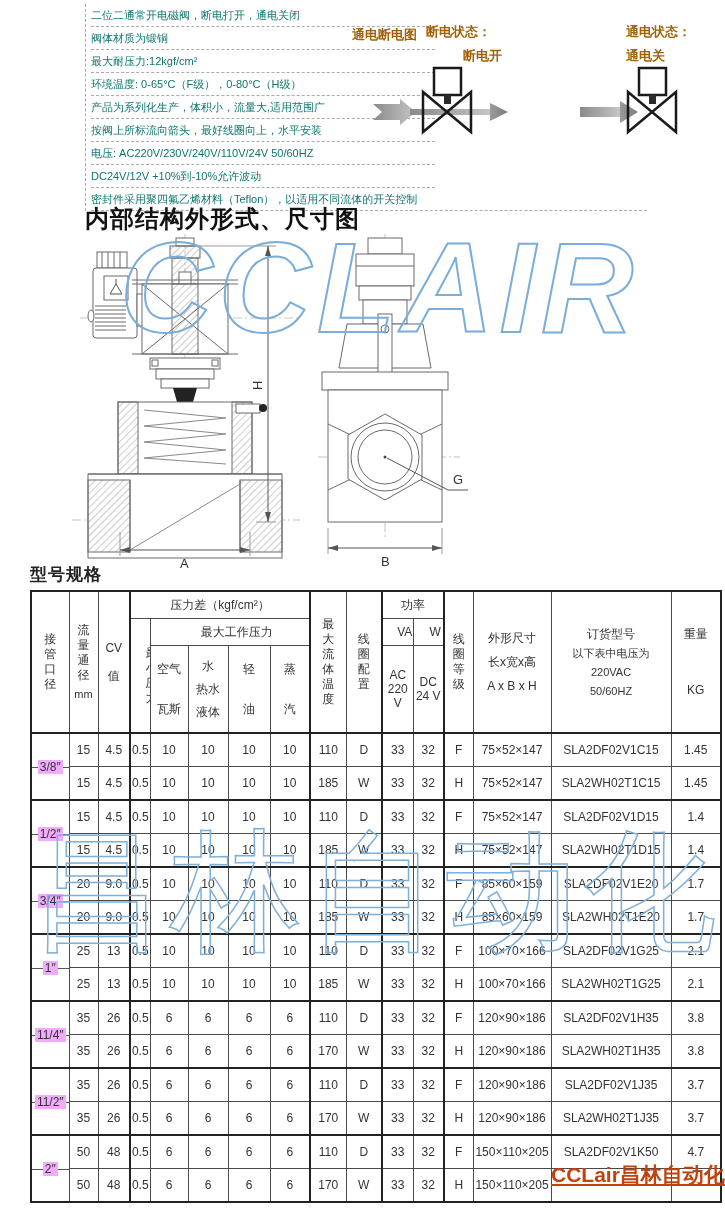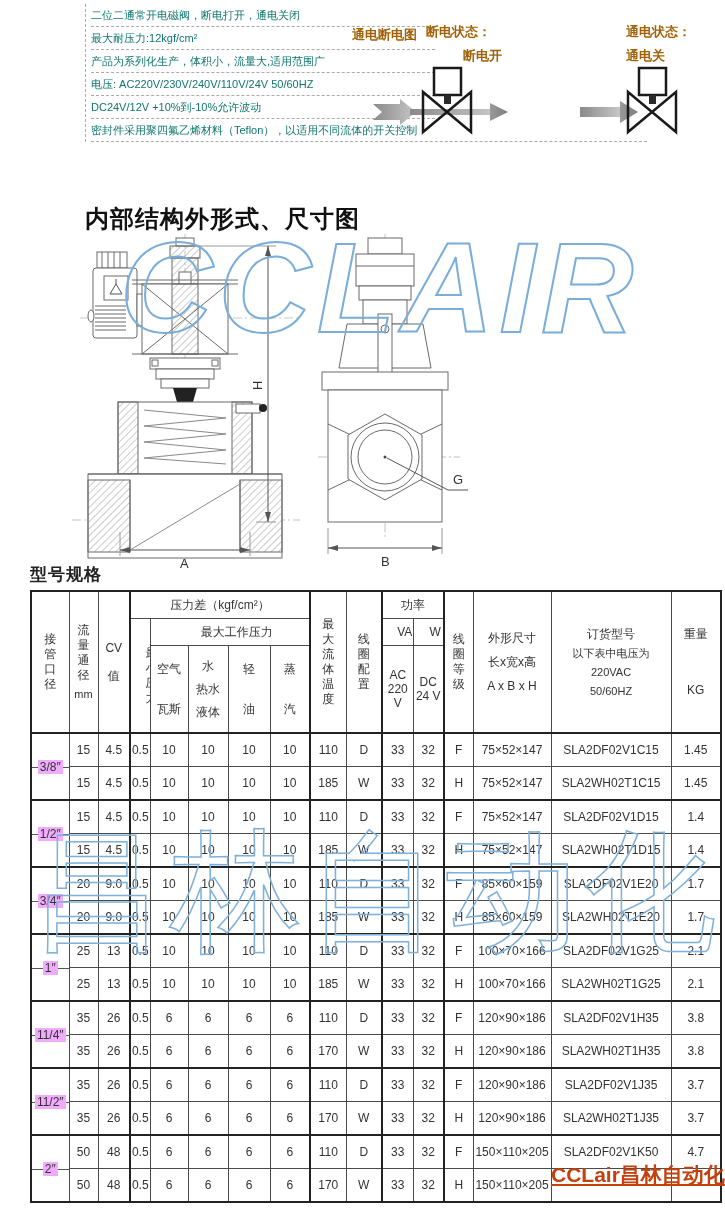--- a/index.html
+++ b/index.html
@@ -75,22 +75,25 @@
   .c-model{font-size:11px;}
   .c-size{position:relative;font-size:13px;}
   .c-size::after{content:"";position:absolute;left:0;right:0;top:50%;height:1px;background:#555;}
   .c-size .size-label{position:relative;z-index:1;background:#f0abfc;padding:0 2px;}
 </style>
 </head>
 <body>
 
 <ul class="features">
     <li>二位二通常开电磁阀，断电打开，通电关闭</li>
+    <li>阀体材质为锻铜</li>
     <li>最大耐压力:12kgf/cm²</li>
+    <li>环境温度: 0-65°C（F级），0-80°C（H级）</li>
     <li>产品为系列化生产，体积小，流量大,适用范围广</li>
+    <li>按阀上所标流向箭头，最好线圈向上，水平安装</li>
     <li>电压: AC220V/230V/240V/110V/24V 50/60HZ</li>
     <li>DC24V/12V +10%到-10%允许波动</li>
     <li>密封件采用聚四氟乙烯材料（Teflon），以适用不同流体的开关控制</li>
   </ul>
 
 <div class="lbl sd-title">通电断电图</div>
 <div class="lbl off1">断电状态：</div>
 <div class="lbl off2">断电开</div>
 <div class="lbl on1">通电状态：</div>
 <div class="lbl on2">通电关</div>

